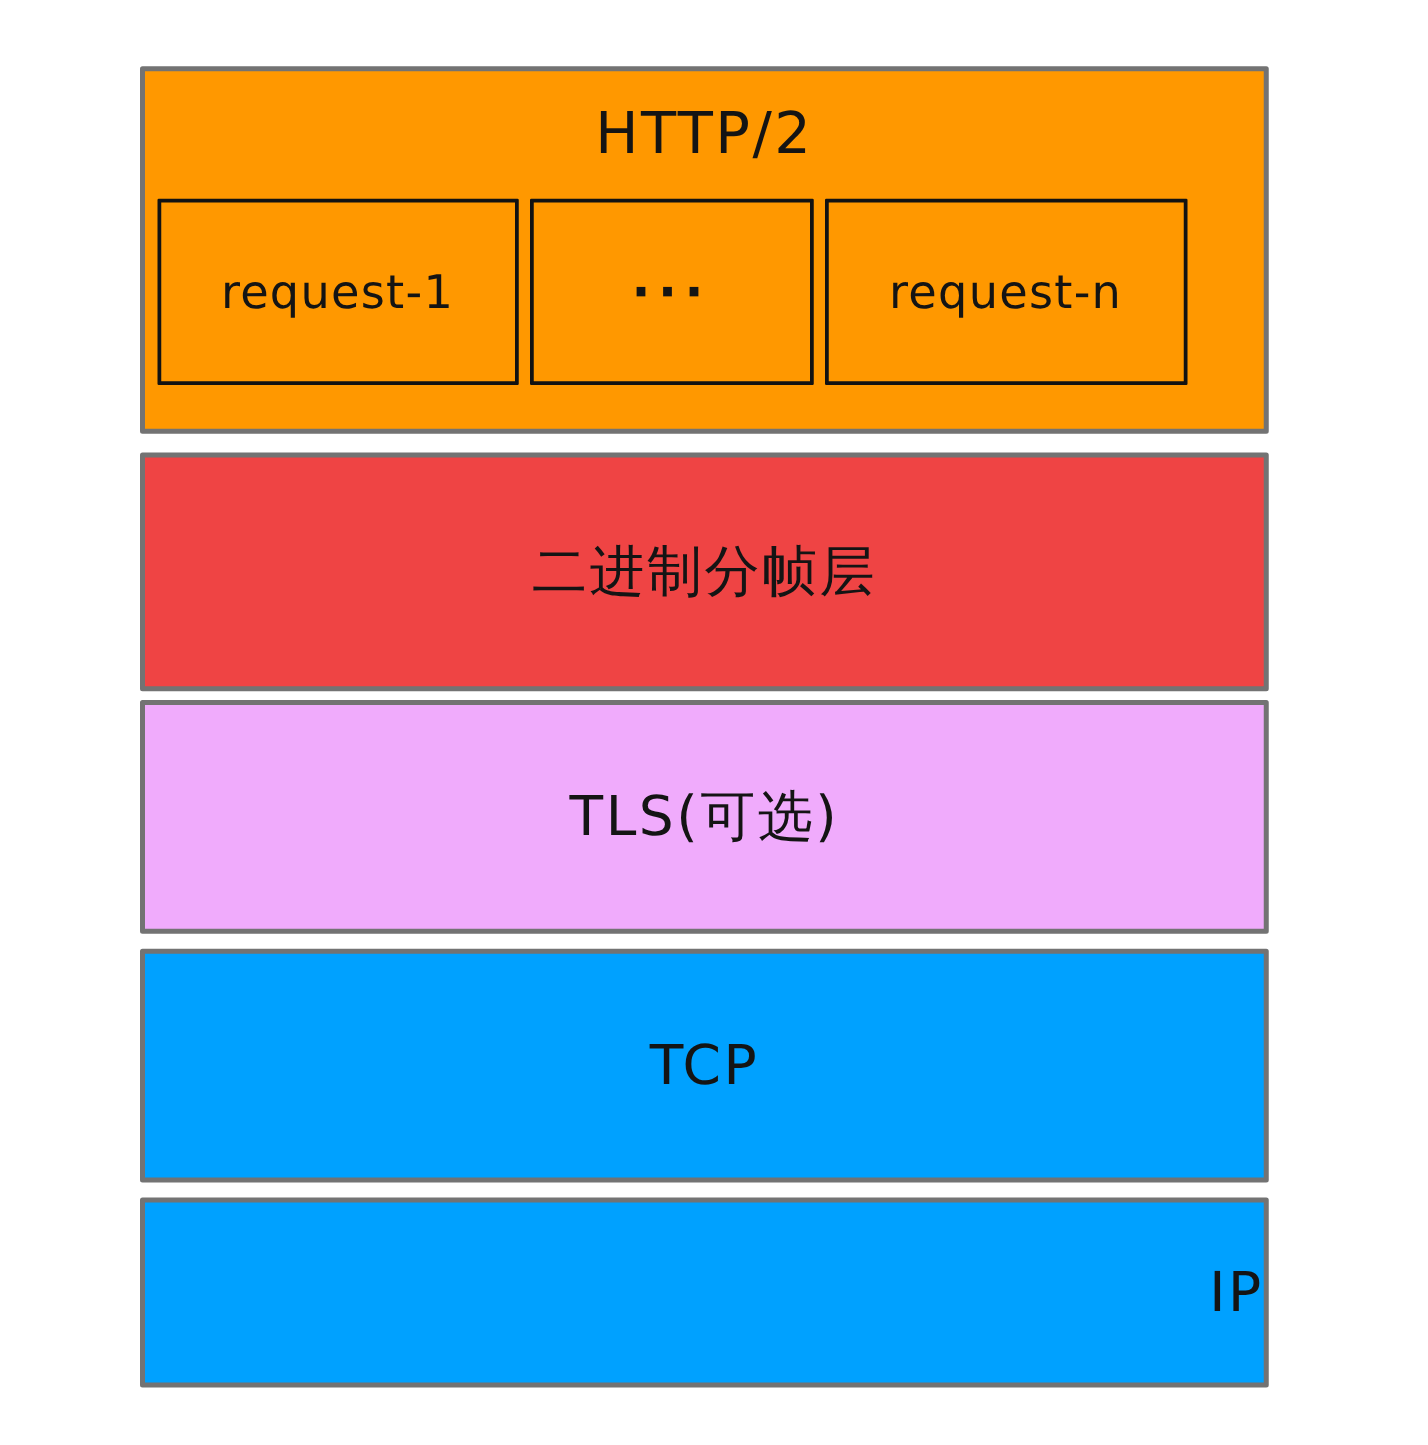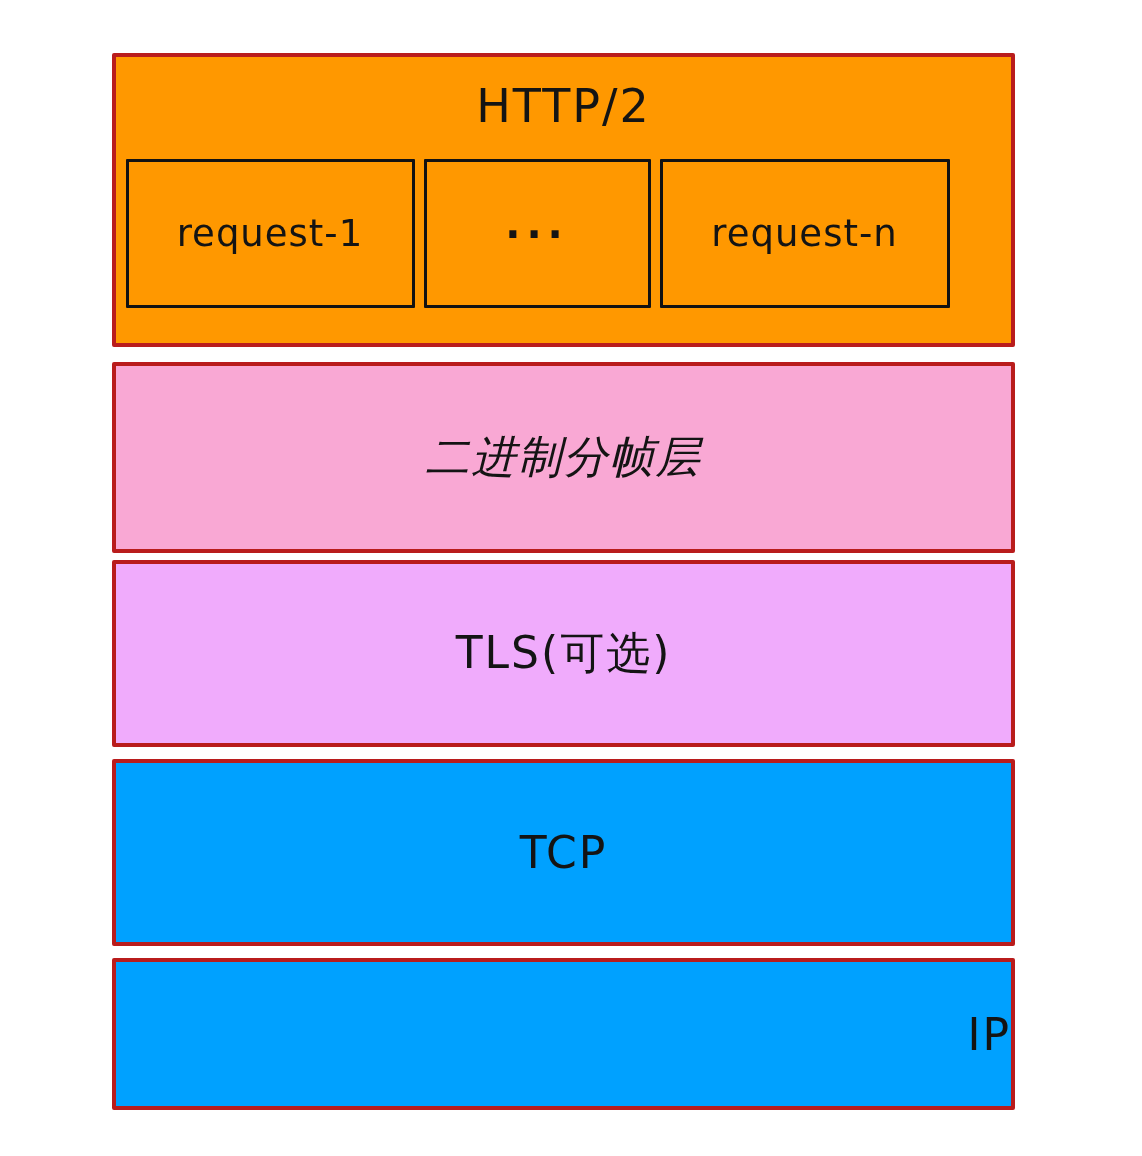--- a/index.html
+++ b/index.html
@@ -14,21 +14,21 @@
     background: #ffffff;
     font-family: "DejaVu Sans", "Liberation Sans", sans-serif;
     color: #141414;
     overflow: hidden;
   }
   .layer {
     position: absolute;
     left: 112px;
     width: 903px;
     box-sizing: border-box;
-    border: 4px solid #b91c1c;
+    border: 4px solid #737373;
     border-radius: 2px;
     display: flex;
     align-items: center;
     justify-content: center;
   }
   .layer-label {
     font-size: 44px;
     letter-spacing: 2px;
     white-space: nowrap;
   }
@@ -90,21 +90,21 @@
       </div>
       <div class="request-box middle">
         <span class="request-label">···</span>
       </div>
       <div class="request-box last">
         <span class="request-label">request-n</span>
       </div>
     </div>
   </div>
 
-  <div class="layer layer-binary-framing" style="background-color: #f9a8d4; font-style: italic;">
+  <div class="layer layer-binary-framing" style="background-color: #ef4444;">
     <div class="layer-label">二进制分帧层</div>
   </div>
 
   <div class="layer layer-tls" style="background-color: #f0abfc;">
     <div class="layer-label">TLS(可选)</div>
   </div>
 
   <div class="layer layer-tcp" style="background-color: rgb(0, 161, 255);">
     <div class="layer-label">TCP</div>
   </div>

